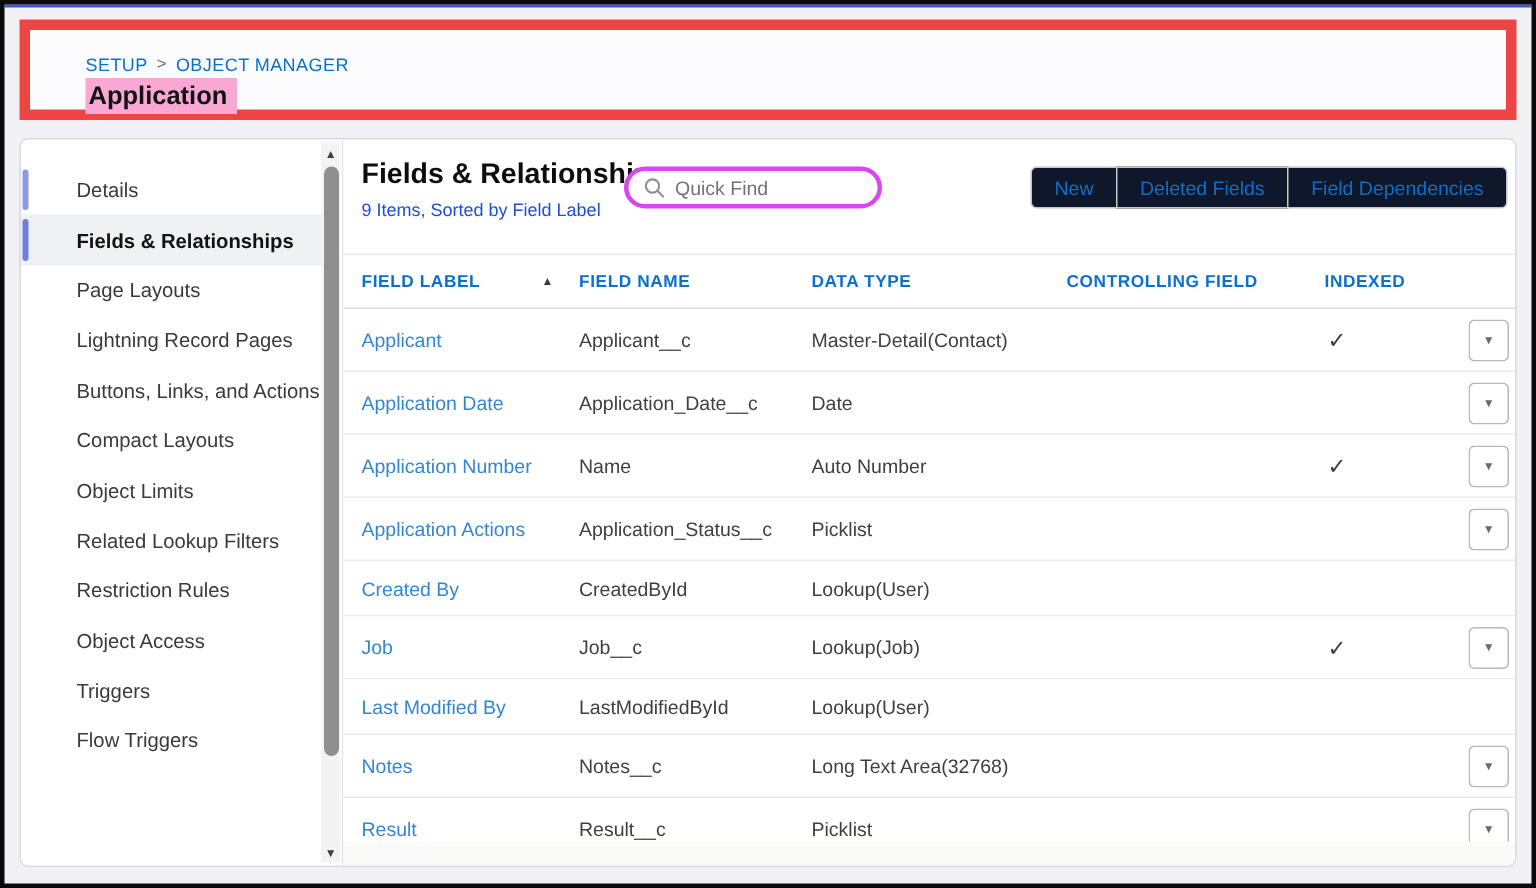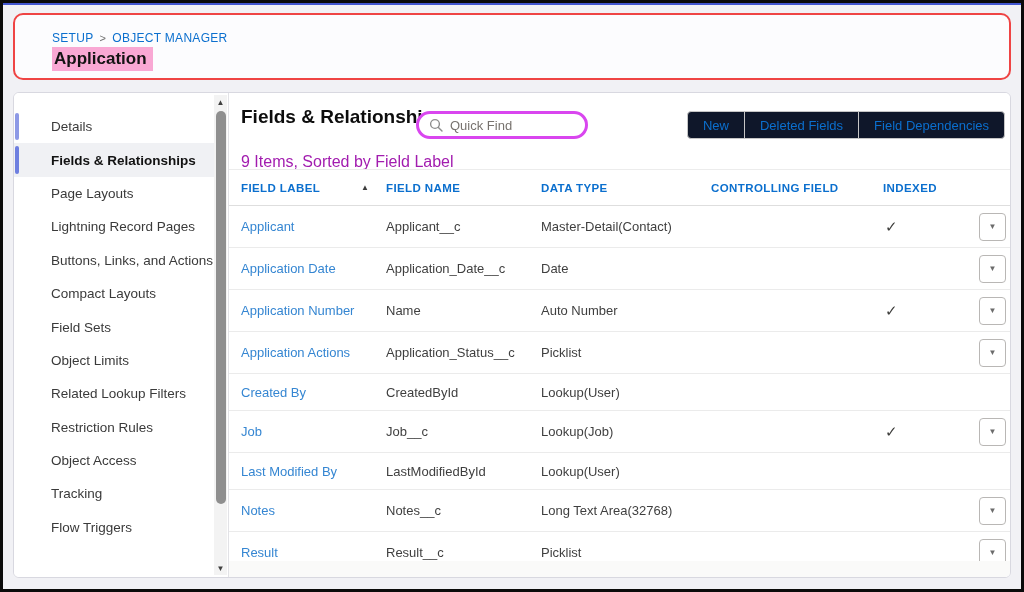--- a/index.html
+++ b/index.html
@@ -12,21 +12,21 @@
   .frame {
     position:absolute; inset:0; border:3px solid #0a0a0a; z-index:50; pointer-events:none;
   }
   .top-accent {
     position:absolute; top:3px; left:3px; right:3px; height:2px; background:#4256d0; z-index:49;
   }
 
   
   .header-card {
     position:absolute; left:13px; top:13px; width:998px; height:67px;
-    background:#fcfcfe; border:2px solid #ef4444; border-radius:10px;
+    background:#fcfcfe; border:7px solid #ef4444; border-radius:0;
   }
   .breadcrumb {
     position:absolute; left:37px; top:16px; font-size:12px; letter-spacing:.3px;
     color:#0b6fce; display:flex; gap:6px; align-items:center;
   }
   .breadcrumb a { color:#0b6fce; text-decoration:none; cursor:pointer; }
   .breadcrumb .sep { color:#6f6f6f; font-size:11px; }
   .obj-title { position:absolute; left:37px; top:34px; }
   .obj-title .highlight {
     background:#f9a8d4; color:#131313; font-size:17px; font-weight:700; padding:2px 6px 3px 2px;
@@ -62,21 +62,21 @@
   .sb-arrow.up { top:0; }
   .sb-arrow.down { bottom:0; }
   .sb-thumb {
     position:absolute; left:1.5px; width:10px; top:16px; height:393px;
     background:#8f8f8f; border-radius:5px; cursor:grab;
   }
 
   
   .main { position:relative; flex:1; height:100%; background:#fff; }
   .main-title { position:absolute; left:12px; top:13px; font-size:19px; font-weight:700; color:#0d0d0d; }
-  .main-subtitle { position:absolute; left:12px; top:40px; font-size:16px; color:#a21caf;margin-top:20px; }
+  .main-subtitle { position:absolute; left:12px; top:40px; font-size:12px; color:#1d4ed8; }
 
   .quickfind {
     position:absolute; left:187px; top:18px; width:172px; height:28px;
     border:3px solid #d946ef; border-radius:14px; background:#fff;
     display:flex; align-items:center; padding:0 10px; gap:7px;
   }
   .quickfind svg { flex:none; }
   .quickfind input {
     border:none; outline:none; width:100%; font-size:13px; color:#2b2b2b; background:transparent;
     font-family:"Liberation Sans", sans-serif;
@@ -152,36 +152,33 @@
         <div class="side-item">
           <span class="side-label">Lightning Record Pages</span>
         </div>
         <div class="side-item">
           <span class="side-label">Buttons, Links, and Actions</span>
         </div>
         <div class="side-item">
           <span class="side-label">Compact Layouts</span>
         </div>
         <div class="side-item">
-          <span class="side-label">Field Sets</span>
-        </div>
-        <div class="side-item">
           <span class="side-label">Object Limits</span>
         </div>
         <div class="side-item">
           <span class="side-label">Related Lookup Filters</span>
         </div>
         <div class="side-item">
           <span class="side-label">Restriction Rules</span>
         </div>
         <div class="side-item">
           <span class="side-label">Object Access</span>
         </div>
         <div class="side-item">
-          <span class="side-label">Tracking</span>
+          <span class="side-label">Triggers</span>
         </div>
         <div class="side-item">
           <span class="side-label">Flow Triggers</span>
         </div>
       </nav>
     <div class="sidebar-scrollbar">
       <div class="sb-arrow up">▲</div>
       <div class="sb-thumb"></div>
       <div class="sb-arrow down">▼</div>
     </div>

